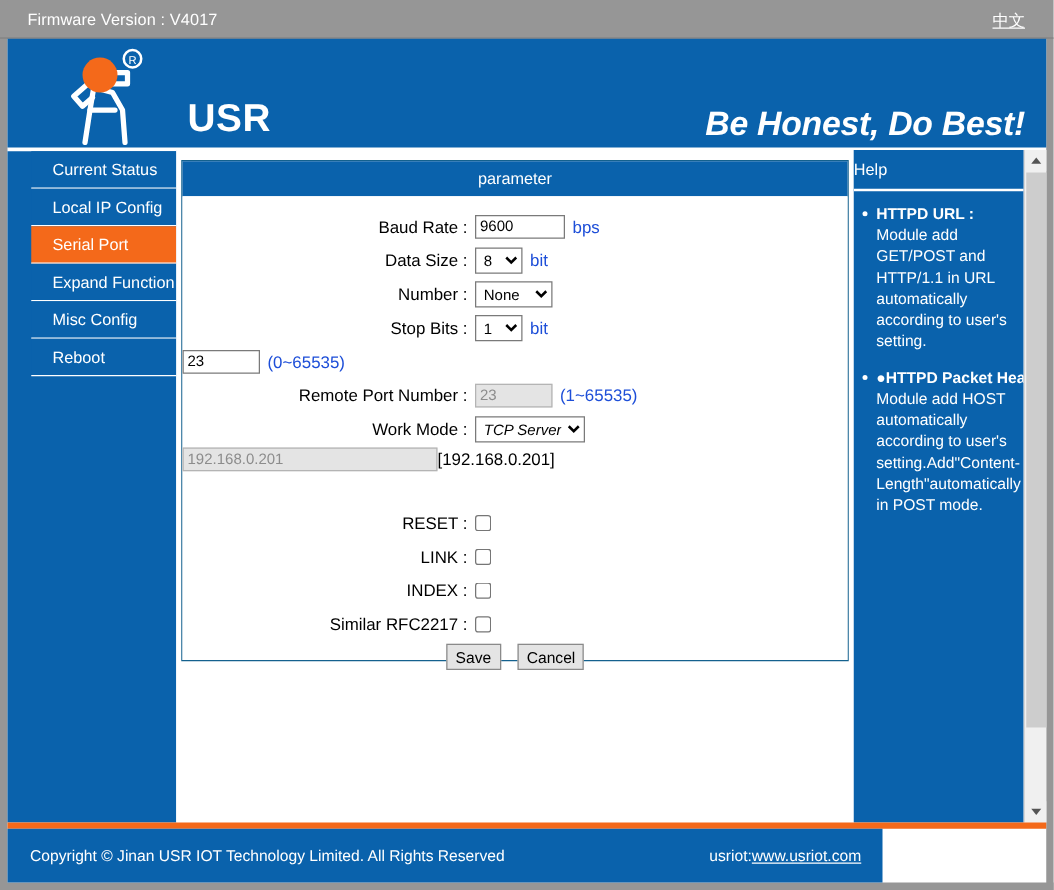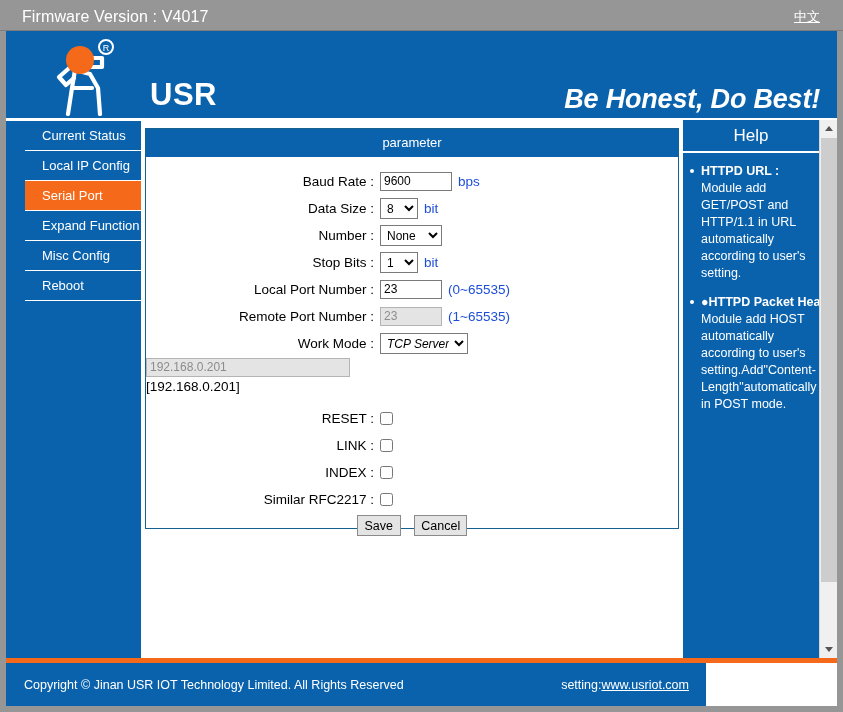--- a/index.html
+++ b/index.html
@@ -36,21 +36,21 @@
   .topbar-inner {
     position: absolute;
     left: 6px; top: 1px;
     right: 6px; bottom: 1px;
     background: #969696;
   }
   .firmware-text {
     position: absolute;
     left: 16px; top: 7px;
     color: #ffffff;
-    font-size: 16px;
+    font-size: 13px;
     letter-spacing: .1px;
   }
   .lang-link {
     position: absolute;
     right: 17px; top: 7px;
     color: #ffffff;
     font-size: 13px;
     text-decoration: underline;
     cursor: pointer;
   }
@@ -208,21 +208,20 @@
   select.sel.w-l { width: 88px; font-style: italic; }
 
   input.chk {
     width: 13px; height: 13px;
     margin: 0;
     vertical-align: middle;
   }
 
   .addr-stack {
     display: flex;
-    flex-direction: column;
     justify-content: space-between;
   }
   .addr-echo {
     font-size: 13.5px;
     color: #000;
     margin-top: 2px;
     white-space: nowrap;
   }
   .row-addr { height: 46px; align-items: flex-start; }
   .row-addr .form-label { padding-top: 13px; }
@@ -253,23 +252,23 @@
     position: absolute;
     left: 683px; top: 120px;
     width: 136px; height: 538px;
     background: #0a62ac;
     box-sizing: border-box;
     overflow: hidden;
   }
   .help-title {
     height: 31px;
     line-height: 31px;
-    text-align: center;
-    color: #ffffff;
-    font-size: 17px;
+    text-align: left;
+    color: #ffffff;
+    font-size: 13px;
     background: #0a62ac;
     border-bottom: 2px solid #ffffff;
   }
   .help-body {
     padding: 10px 2px 0 4px;
     overflow: hidden;
     height: 500px;
     box-sizing: border-box;
   }
   .help-item {
@@ -467,21 +466,20 @@
           <div class="form-label">Stop Bits :</div>
           <div class="form-field">
             <select class="sel w-s">
               <option>1</option>
             </select>
             <span class="hint">bit</span>
           </div>
         </div>
 
         <div class="form-row">
-          <div class="form-label">Local Port Number :</div>
           <div class="form-field">
             <input class="txt w-port" type="text" value="23" style="">
             <span class="hint">(0~65535)</span>
           </div>
         </div>
 
         <div class="form-row">
           <div class="form-label">Remote Port Number :</div>
           <div class="form-field">
             <input class="txt w-port" type="text" disabled="" value="23" style="">
@@ -564,17 +562,17 @@
     <div class="sb-thumb"></div>
     <div class="sb-btn down">
       <span class="sb-arrow down"></span>
     </div>
   </div>
 
   <div class="orange-rule"></div>
   <div class="footer">
     <span class="copyright">Copyright © Jinan USR IOT Technology Limited. All Rights Reserved</span>
     <span class="website">
-      <span>setting:</span><a>www.usriot.com</a>
+      <span>usriot:</span><a>www.usriot.com</a>
     </span>
   </div>
 
 </div>
 
 </body></html>

